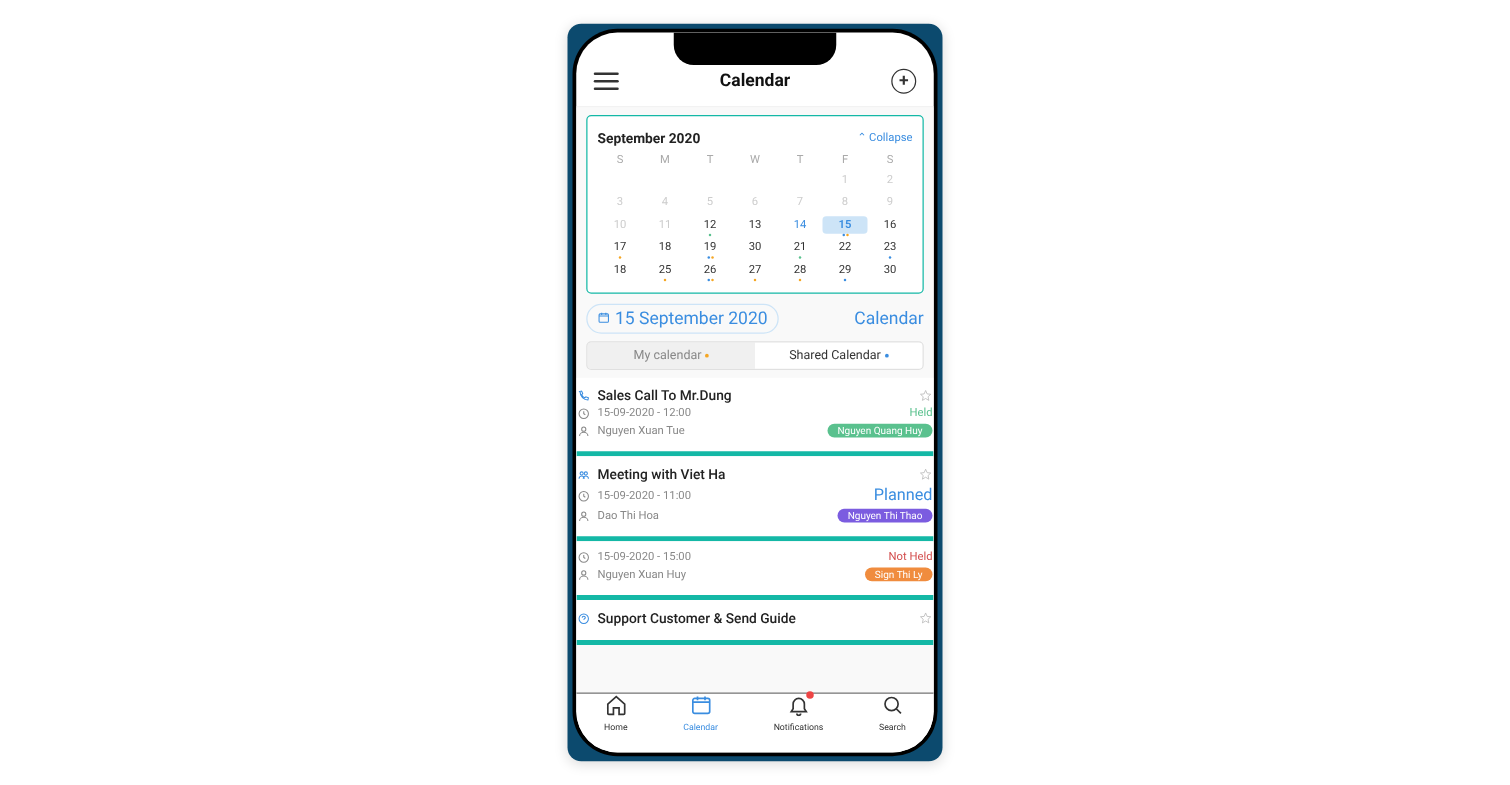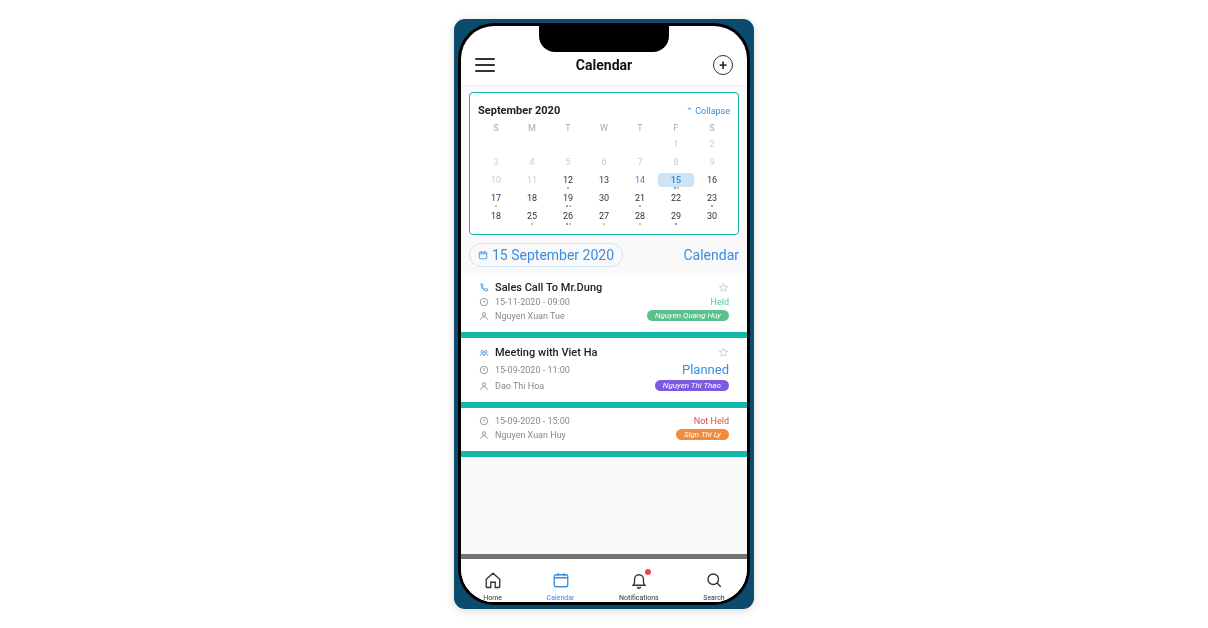--- a/index.html
+++ b/index.html
@@ -28,37 +28,37 @@
   .dot { width: 2px; height: 2px; border-radius: 50%; display: inline-block; }
   .dot.b { background: #3a8de0; } .dot.o { background: #f5a623; } .dot.g { background: #5ac18e; }
   .controls { margin: 8px 8px 0 8px; display: flex; justify-content: space-between; align-items: center; font-size: 14px; }
   .date-chip { border: 1px solid #cde4f7; border-radius: 12px; padding: 3px 8px; color: #3a8de0; display: flex; align-items: center; gap: 4px; cursor: pointer; }
   .customize { color: #3a8de0; cursor: pointer; }
   .seg { margin: 6px 8px 0 8px; display: flex; border: 1px solid #e0e0e0; border-radius: 4px; overflow: hidden; font-size: 10px; }
   .seg > div { flex: 1; text-align: center; padding: 5px 0; cursor: pointer; display: flex; align-items: center; justify-content: center; gap: 3px; }
   .seg .inactive { background: #f0f0f0; color: #888; }
   .seg .active { background: #fff; color: #333; }
   .list { flex: 1; overflow: hidden; margin-top: 6px; }
-  .item { background: #fff; border-bottom: 6px solid #14b8a6; padding: 8px 18px; font-size: 10px; }
+  .item { background: #fff; border-bottom: 4px solid #14b8a6; padding: 8px 1px; font-size: 10px; }
   .row { display: flex; align-items: center; gap: 6px; margin-bottom: 3px; }
   .row .grow { flex: 1; }
   .ic { width: 10px; height: 10px; flex-shrink: 0; display: inline-flex; align-items: center; justify-content: center; }
   .ic svg { width: 10px; height: 10px; }
   .item-title { color: #222; font-size: 11px; font-weight: 500; }
   .star { width: 11px; height: 11px; cursor: pointer; }
   .star svg { width: 11px; height: 11px; stroke: #bbb; fill: none; }
   .meta { color: #888; font-size: 9px; }
   .status-held { color: #5ac18e; font-size: 9px; margin-left: 47px; }
   .status-planned { color: #3a8de0; font-size: 13px; }
   .status-notheld { color: #d34d4d; font-size: 9px; }
-  .pill { border-radius: 10px; padding: 1px 8px; font-size: 8px; color: #fff; font-style: italic; }
+  .pill { border-radius: 10px; padding: 1px 8px; font-size: 8px; color: #fff; }
   .pill.green { background: #5ac18e; }
   .pill.purple { background: #7b5ce0; }
   .pill.orange { background: #f08c3e; }
-  .tabbar { height: 48px; border-top: 5px solid #737373; background: #fff; display: flex; justify-content: space-around; align-items: flex-end; }
+  .tabbar { height: 48px; border-top: 1px solid #737373; background: #fff; display: flex; justify-content: space-around; align-items: flex-start; }
   .tab { display: flex; flex-direction: column; align-items: center; gap: 1px; cursor: pointer; position: relative; }
   .tab svg { width: 18px; height: 18px; }
   .tab-label { font-size: 7px; color: #333; }
   .tab.active .tab-label { color: #3a8de0; }
   .tab.active svg { stroke: #3a8de0; }
   .badge { position: absolute; top: -2px; right: 8px; width: 6px; height: 6px; background: #e44; border-radius: 50%; }
   .truncated { white-space: nowrap; overflow: hidden; text-overflow: ellipsis; }
 </style>
 </head>
 <body>
@@ -167,20 +167,30 @@
             <svg viewBox="0 0 24 24" width="10" height="10" fill="none" stroke="#3a8de0" stroke-width="2">
                   <rect x="3" y="5" width="18" height="16" rx="2"></rect>
                   <path d="M3 9h18M8 3v4M16 3v4"></path>
                 </svg>
           </span>
           <span>15 September 2020</span>
         </div>
         <div class="customize">Calendar</div>
       </div>
 
+      <div class="seg">
+        <div class="inactive">
+          <span>My calendar</span>
+              <span class="dot o" style="width:3px;height:3px"></span>
+        </div>
+        <div class="active">
+          <span>Shared Calendar</span>
+              <span class="dot b" style="width:3px;height:3px"></span>
+        </div>
+      </div>
 
       <div class="list" id="list">
             <div class="item">
               <div class="row">
                 <span class="ic">
                   <svg viewBox="0 0 24 24" fill="none" stroke="#3a8de0" stroke-width="2">
                     <path d="M5 4c0 8 7 15 15 15l1-4-5-2-2 2c-3-1-5-3-6-6l2-2-2-5-4 1z"></path>
                   </svg>
                 </span>
                 <span class="item-title grow truncated">Sales Call To Mr.Dung</span>
@@ -188,21 +198,21 @@
                     <path d="M12 3l2.6 6 6.4.6-4.8 4.4 1.4 6.3L12 17l-5.6 3.3 1.4-6.3L3 9.6l6.4-.6z"></path>
                   </svg></span>
               </div>
               <div class="row">
                 <span class="ic">
                   <svg viewBox="0 0 24 24" fill="none" stroke="#888" stroke-width="2">
                     <circle cx="12" cy="12" r="9"></circle>
                     <path d="M12 7v5l3 2"></path>
                   </svg>
                 </span>
-                <span class="meta grow">15-11-2020 - 09:00</span>
+                <span class="meta grow">15-09-2020 - 12:00</span>
                 <span class="status-held">Held</span>
               </div>
               <div class="row">
                 <span class="ic">
                   <svg viewBox="0 0 24 24" fill="none" stroke="#888" stroke-width="2">
                     <circle cx="12" cy="8" r="4"></circle>
                     <path d="M4 21c0-4 4-7 8-7s8 3 8 7"></path>
                   </svg>
                 </span>
                 <span class="meta grow">Nguyen Xuan Tue</span>
@@ -257,20 +267,34 @@
               </div>
               <div class="row">
                 <span class="ic">
                   <svg viewBox="0 0 24 24" fill="none" stroke="#888" stroke-width="2">
                     <circle cx="12" cy="8" r="4"></circle>
                     <path d="M4 21c0-4 4-7 8-7s8 3 8 7"></path>
                   </svg>
                 </span>
                 <span class="meta grow">Nguyen Xuan Huy</span>
                 <span class="pill orange">Sign Thi Ly</span>
+              </div>
+            </div>
+            <div class="item">
+              <div class="row">
+                <span class="ic">
+                  <svg viewBox="0 0 24 24" fill="none" stroke="#3a8de0" stroke-width="2">
+                    <circle cx="12" cy="12" r="9"></circle>
+                    <path d="M9 10a3 3 0 116 0c0 2-3 2-3 4M12 18h0"></path>
+                  </svg>
+                </span>
+                <span class="item-title grow truncated">Support Customer &amp; Send Guide</span>
+                <span class="star"><svg viewBox="0 0 24 24" stroke-width="1.5">
+                    <path d="M12 3l2.6 6 6.4.6-4.8 4.4 1.4 6.3L12 17l-5.6 3.3 1.4-6.3L3 9.6l6.4-.6z"></path>
+                  </svg></span>
               </div>
             </div>
           </div>
 
     </div>
 
     <div class="tabbar" id="tabbar">
           <div class="tab">
             <span><svg viewBox="0 0 24 24" fill="none" stroke="#333" stroke-width="1.8">
                 <path d="M3 11l9-8 9 8v10a1 1 0 01-1 1h-5v-7h-6v7H4a1 1 0 01-1-1z"></path>

